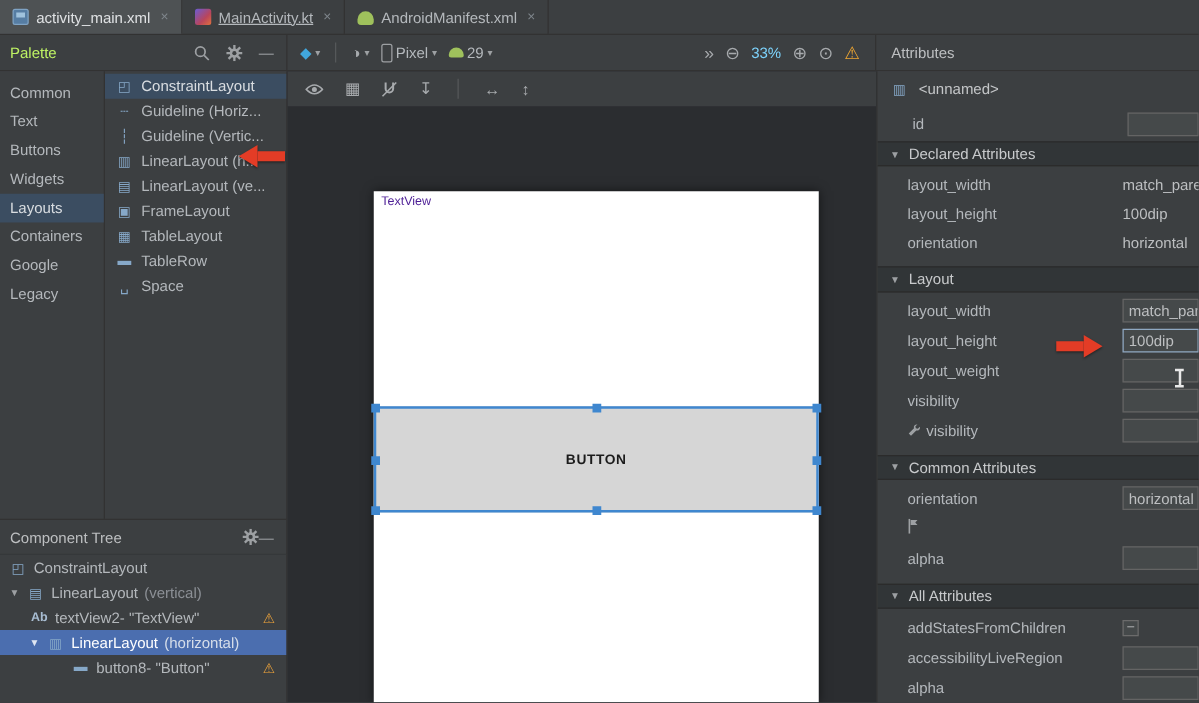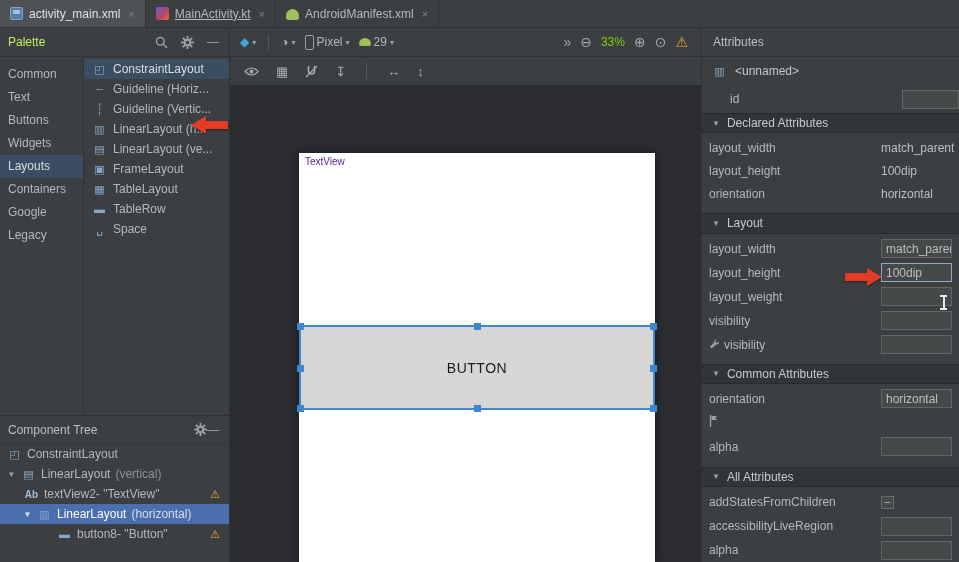--- a/index.html
+++ b/index.html
@@ -27,21 +27,21 @@
   .design-toolbar{flex:1;display:flex;align-items:center;gap:9px;padding:0 12px 0 10px;border-right:1px solid #323232}
   .tbg{display:inline-flex;align-items:center;gap:3px;color:#b4b8bc}
   .dd{font-size:8px;color:#9da0a3}
   .sep{width:1px;height:16px;background:#55585a;margin:0 3px}
   .glyph-layers{color:#41a7dd;font-size:12px}
   .glyph-theme{color:#a7aaad;font-size:12px}
   .phone{width:9px;height:15px;border:1px solid #9da0a3;border-radius:2px;display:inline-block}
   .droid{width:12px;height:8px;background:#9fc15c;border-radius:6px 6px 2px 2px;display:inline-block}
   .right-cluster{margin-left:auto;display:inline-flex;align-items:center;gap:9px}
   .zglyph{font-size:14px;color:#a7aaad}
-  .zoomlvl{color:#84cc16}
+  .zoomlvl{color:#7dd3fc}
   .warnglyph{color:#f0a732;font-size:14px}
   .attr-header{flex:0 0 258px;display:flex;align-items:center;padding:0 12px;color:#bdbfc1}
 
   
   .main{flex:1;display:flex;min-height:0}
 
   
   .left{flex:0 0 230px;display:flex;flex-direction:column;border-right:1px solid #323232;background:#3c3f41;min-height:0}
   .palette-body{flex:0 0 358px;display:flex;min-height:0}
   .categories{flex:0 0 84px;border-right:1px solid #323232;padding-top:6px}
@@ -67,40 +67,40 @@
   .twarn{margin-left:auto;margin-right:9px;color:#f2a63b;font-size:11px}
   .ind0{padding-left:7px}.ind1{padding-left:7px}.ind2{padding-left:24px}.ind3{padding-left:23px}.ind4{padding-left:57px}
 
   
   .design{flex:1;position:relative;background:#2b2d30;overflow:hidden;min-width:0}
   .design-toolbar2{height:28px;background:#3c3f41;display:flex;align-items:center;gap:17px;padding:0 14px}
   .dt2{color:#a7aaad;font-size:13px;display:inline-flex;align-items:center}
   .canvas{position:absolute;left:69px;top:96px;width:356px;height:409px;background:#ffffff;box-shadow:0 0 8px rgba(0,0,0,.55)}
   .tv-label{position:absolute;left:6px;top:3px;color:#4c1d95;font-size:10px}
   .strip{position:absolute;left:0;top:172px;width:356px;height:85px;background:#d6d6d6;border:2px solid #3f87cf;display:flex;align-items:center;justify-content:center}
-  .btn-label{color:#1b1b1b;font-size:14px;font-weight:normal;letter-spacing:.5px}
+  .btn-label{color:#1b1b1b;font-size:11px;font-weight:bold;letter-spacing:.5px}
   .handle{position:absolute;width:7px;height:7px;background:#3f87cf}
   .h-tl{left:-4px;top:-4px}.h-tm{left:calc(50% - 3px);top:-4px}.h-tr{right:-4px;top:-4px}
   .h-ml{left:-4px;top:calc(50% - 3px)}.h-mr{right:-4px;top:calc(50% - 3px)}
   .h-bl{left:-4px;bottom:-4px}.h-bm{left:calc(50% - 3px);bottom:-4px}.h-br{right:-4px;bottom:-4px}
 
   
   .right{flex:0 0 258px;background:#3c3f41;display:flex;flex-direction:column;overflow:hidden;border-left:1px solid #323232}
   .comp-row{flex:0 0 28px;display:flex;align-items:center;gap:8px;padding:0 10px;color:#c4c6c8}
   .comp-row .cicon{color:#86a8c8}
   .id-row{flex:0 0 28px;display:flex;align-items:center;padding-left:28px}
   .aname{width:172px;flex:0 0 172px;color:#b4b8bc;display:flex;align-items:center;gap:5px;overflow:hidden;white-space:nowrap}
   .vbox{width:71px;height:19px;background:#45494a;border:1px solid #646464;color:#bdbfc1;display:flex;align-items:center;padding:0 4px;overflow:hidden;white-space:nowrap}
   .vbox.hl{border-color:#8fa8c2}
   .vplain{color:#bdbfc1;white-space:nowrap}
   .sec{height:22px;background:#313537;border-top:1px solid #2b2b2b;border-bottom:1px solid #2b2b2b;display:flex;align-items:center;gap:7px;padding-left:10px;color:#c8cacc}
   .sec .tri{font-size:8px;color:#9da0a3}
   .mt8{margin-top:8px}.mt7{margin-top:7px}
   .grp{padding-top:3px}
-  .arow{display:flex;align-items:center;padding-left:7px}
+  .arow{display:flex;align-items:center;padding-left:24px}
   .grp-declared .arow{height:23px}
   .grp-layout .arow,.grp-common .arow,.grp-all .arow{height:24px}
   .chk{width:13px;height:13px;background:#45494a;border:1px solid #6b6b6b;color:#bdbfc1;display:flex;align-items:center;justify-content:center;font-size:10px;line-height:1}
 
   
   .arrow{position:absolute;display:flex;align-items:center;z-index:50;filter:drop-shadow(0 1px 1px rgba(0,0,0,.45))}
   .arrow .tail{width:22px;height:8px;background:#e33c26}
   .arrow .head-l{width:0;height:0;border-top:9px solid transparent;border-bottom:9px solid transparent;border-right:15px solid #e33c26}
   .arrow .head-r{width:0;height:0;border-top:9px solid transparent;border-bottom:9px solid transparent;border-left:15px solid #e33c26}
   .arrow-palette{left:191px;top:116px}

